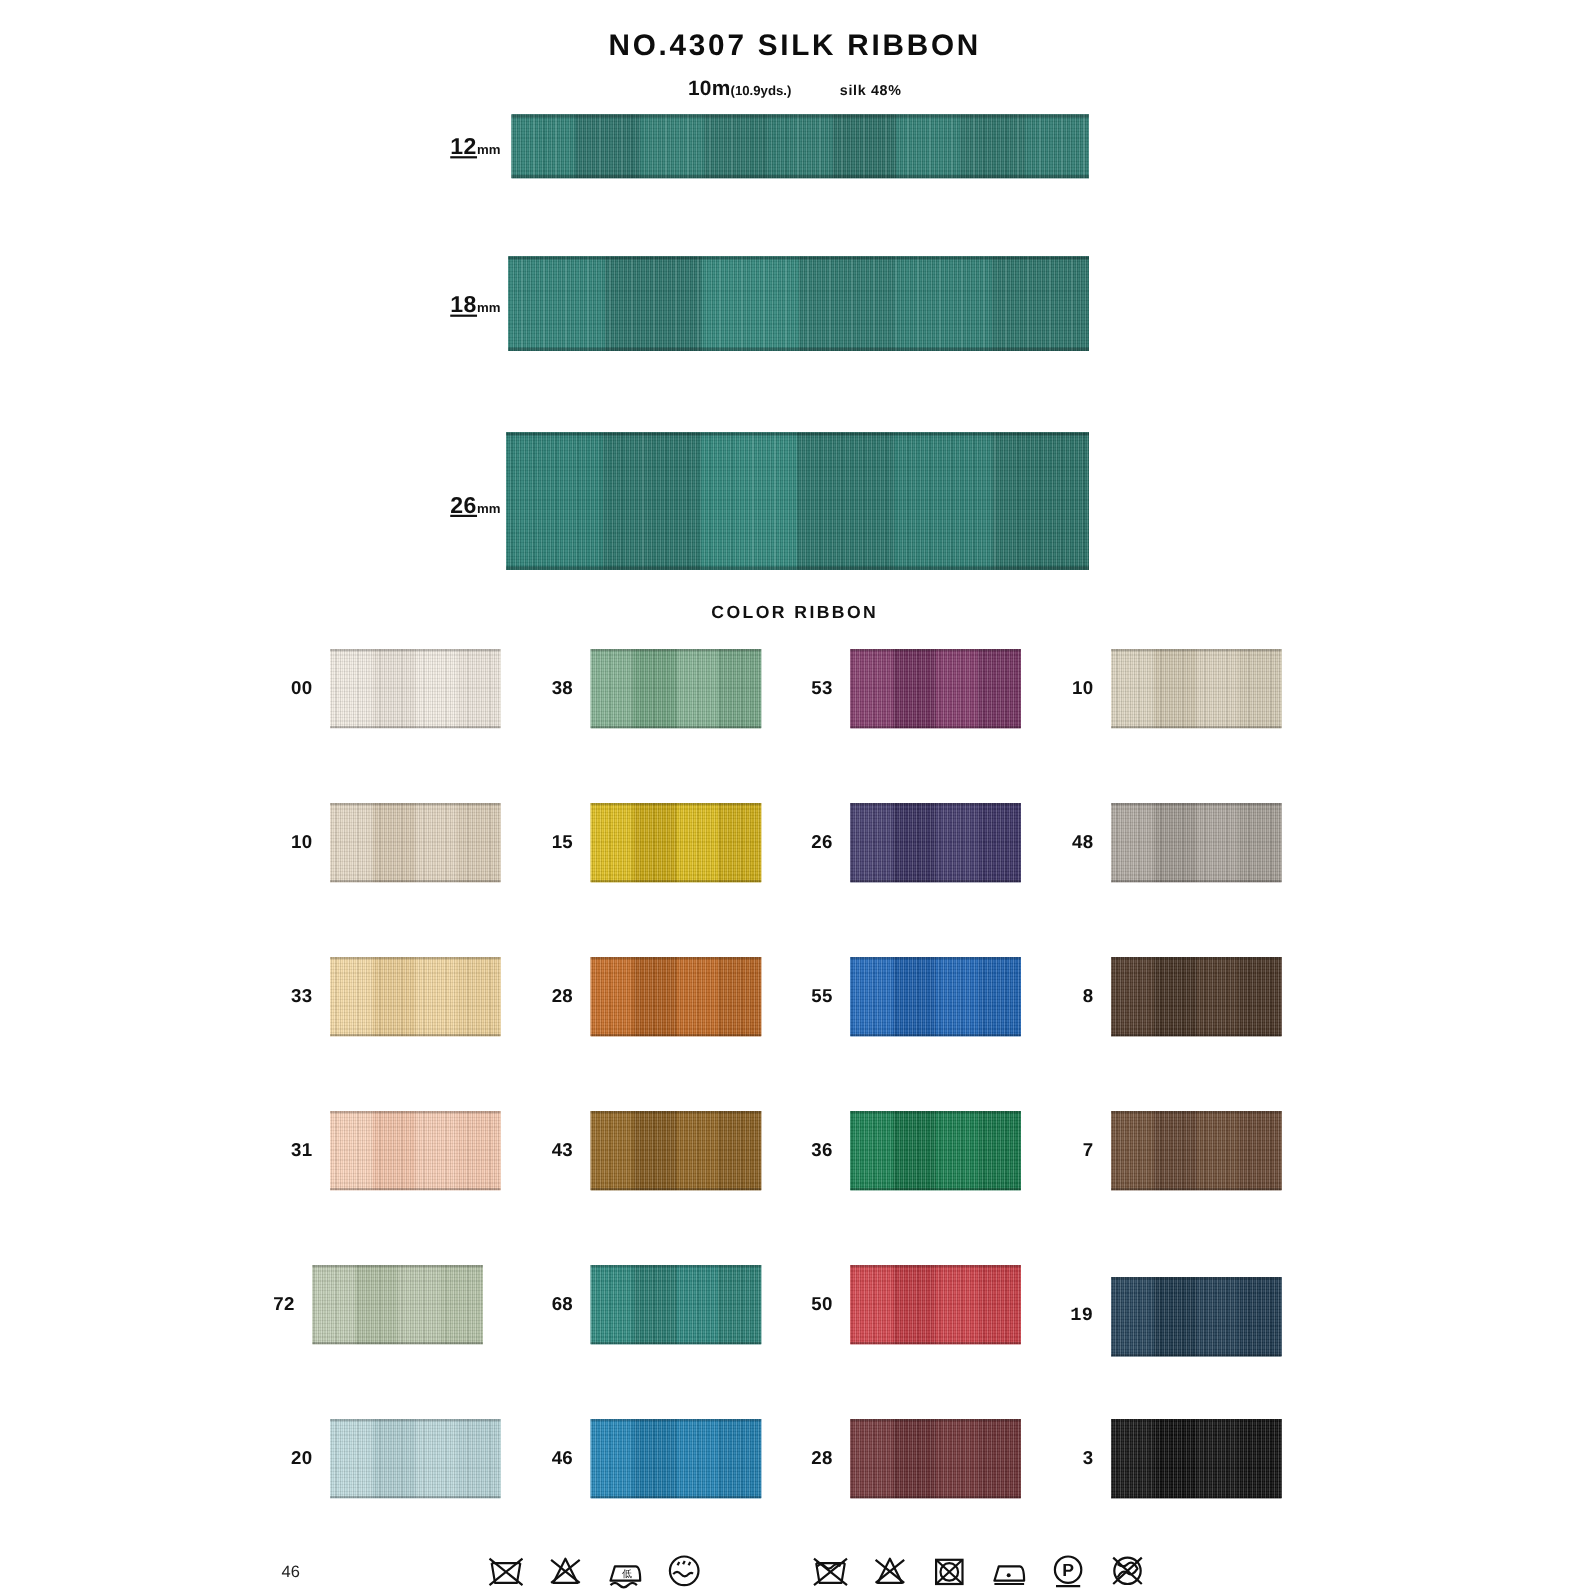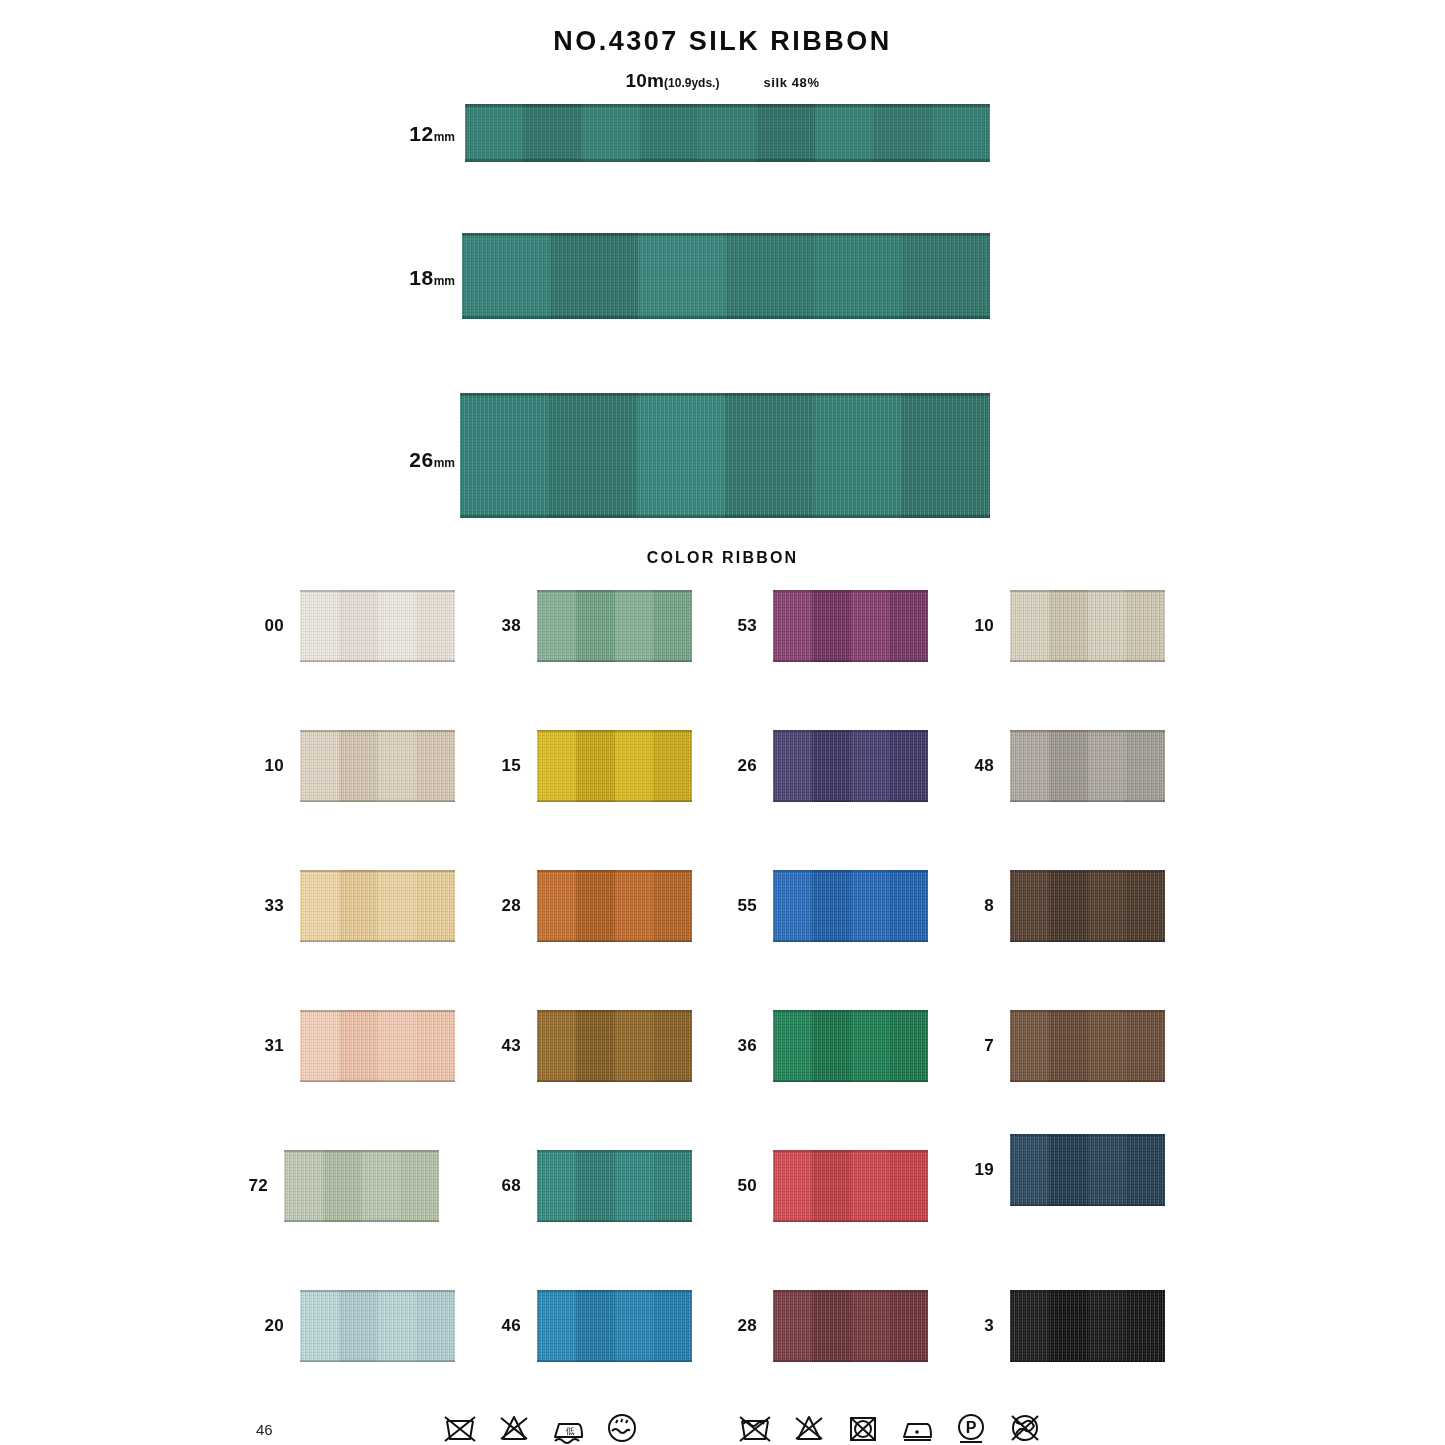--- a/index.html
+++ b/index.html
@@ -61,21 +61,21 @@
     left: 0;
     width: 1445px;
   }
   .width-label {
     position: absolute;
     text-align: right;
     font-weight: bold;
     color: #111;
     white-space: nowrap;
   }
-  .width-label .num { font-size: 21px; letter-spacing: 0.5px; }
+  .width-label .num { font-size: 21px; letter-spacing: 0.5px; text-decoration: underline; }
   .width-label .unit { font-size: 12px; }
 
   .ribbon {
     position: absolute;
     box-sizing: border-box;
   }
   
   .ribbon .tex {
     position: absolute;
     inset: 0;
@@ -528,21 +528,21 @@
           <div style="position:absolute;top:0;bottom:0;left:0.0000%;width:25.0000%;background:#d4474f;"></div>
           <div style="position:absolute;top:0;bottom:0;left:25.0000%;width:25.0000%;background:#bf3841;"></div>
           <div style="position:absolute;top:0;bottom:0;left:50.0000%;width:25.0000%;background:#cf434b;"></div>
           <div style="position:absolute;top:0;bottom:0;left:75.0000%;width:25.0000%;background:#c63c45;"></div>
         </div>
        <div class="tex"></div>
        <div class="edge-top"></div>
        <div class="edge-bot"></div>
      </div>
     </div>
-    <div class="swatch-cell" style="left: 958px; top: 544px;">
+    <div class="swatch-cell" style="left: 958px; top: 571px; font-family: Liberation Mono, monospace;">
       <div class="swatch-code">19</div>
      <div class="swatch-chip" style="background:#1f3c52;">
        <div class="bands">
           <div style="position:absolute;top:0;bottom:0;left:0.0000%;width:25.0000%;background:#26445b;"></div>
           <div style="position:absolute;top:0;bottom:0;left:25.0000%;width:25.0000%;background:#1a3549;"></div>
           <div style="position:absolute;top:0;bottom:0;left:50.0000%;width:25.0000%;background:#233f55;"></div>
           <div style="position:absolute;top:0;bottom:0;left:75.0000%;width:25.0000%;background:#1d384e;"></div>
         </div>
        <div class="tex"></div>
        <div class="edge-top"></div>

